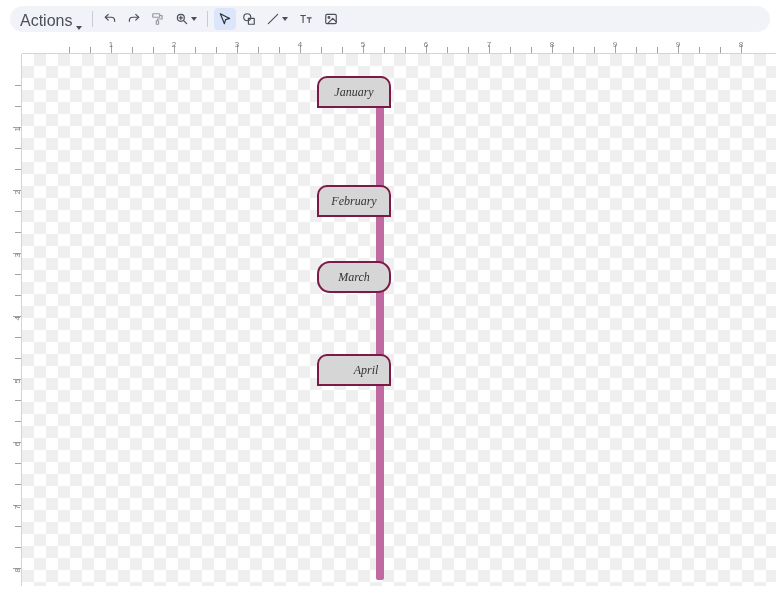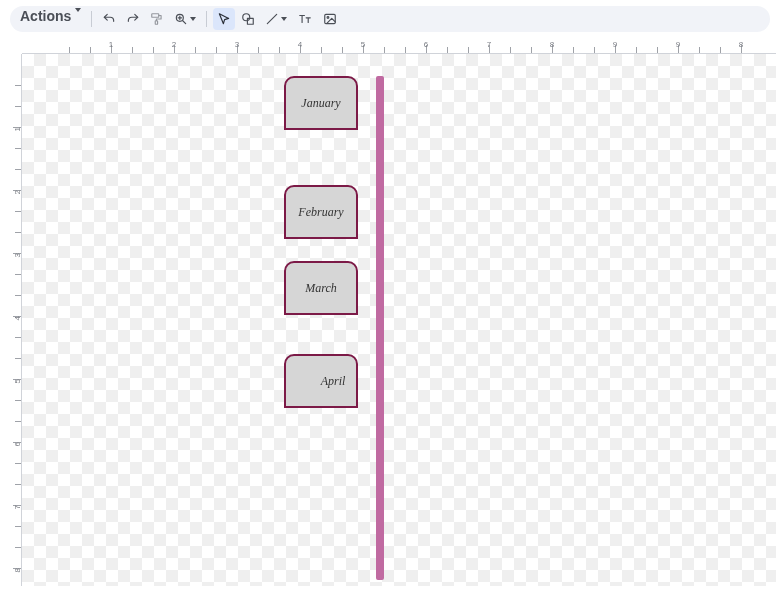--- a/index.html
+++ b/index.html
@@ -35,26 +35,25 @@
     border-radius: 4px;
     color: #4b4f57;
     padding: 0 4px;
     cursor: pointer;
   }
   .tb-btn.active {
     background: #dbe6fb;
   }
   .tb-btn svg { display: block; }
   .tb-text {
-    font-size: 14px;
+    font-size: 16px;
     color: #4b4f57;
     display: flex;
-    align-items: flex-start;
+    align-items: flex-end;
     gap: 2px;
-    font-weight: bold;
   }
   .caret {
     width: 0; height: 0;
     border-left: 3px solid transparent;
     border-right: 3px solid transparent;
     border-top: 4px solid #4b4f57;
     margin-left: 2px;
   }
   .divider {
     width: 1px;
@@ -139,32 +138,33 @@
 
   .vline {
     position: absolute;
     background: #c06aa1;
     border-radius: 2px;
   }
 
   .month-box {
     position: absolute;
     width: 74px;
-    height: 54px;
+    height: 32px;
     background: #d6d6d6;
     border: 2px solid #7c1a47;
     border-top-left-radius: 10px;
     border-top-right-radius: 10px;
     display: flex;
     align-items: center;
     justify-content: center;
     font-style: italic;
     font-size: 12px;
     color: #333333;
     font-family: "Comic Sans MS", "Segoe Script", cursive;
+    margin-left: 33px;
   }
 </style>
 </head>
 <body>
 
 <div class="toolbar">
   <div class="tb-btn tb-text">
     <span>Actions</span>
     <span class="caret"></span>
   </div>
@@ -316,20 +316,20 @@
 
 <div class="canvas-wrap">
   <div class="canvas" id="canvas">
       <div class="vline" style="left: 354px; top: 22px; width: 8px; height: 504px;"></div>
       <div class="month-box" style="left: 262px; top: 22px;">
         <span>January</span>
       </div>
       <div class="month-box" style="left: 262px; top: 131px; font-style: italic;">
         <span>February</span>
       </div>
-      <div class="month-box" style="left: 262px; top: 207px;">
+      <div class="month-box" style="left: 262px; top: 207px; border-radius: 13px;">
         <span>March</span>
       </div>
       <div class="month-box" style="left: 262px; top: 300px; padding-left: 24px;">
         <span>April</span>
       </div>
     </div>
 </div>
 
 </body></html>

